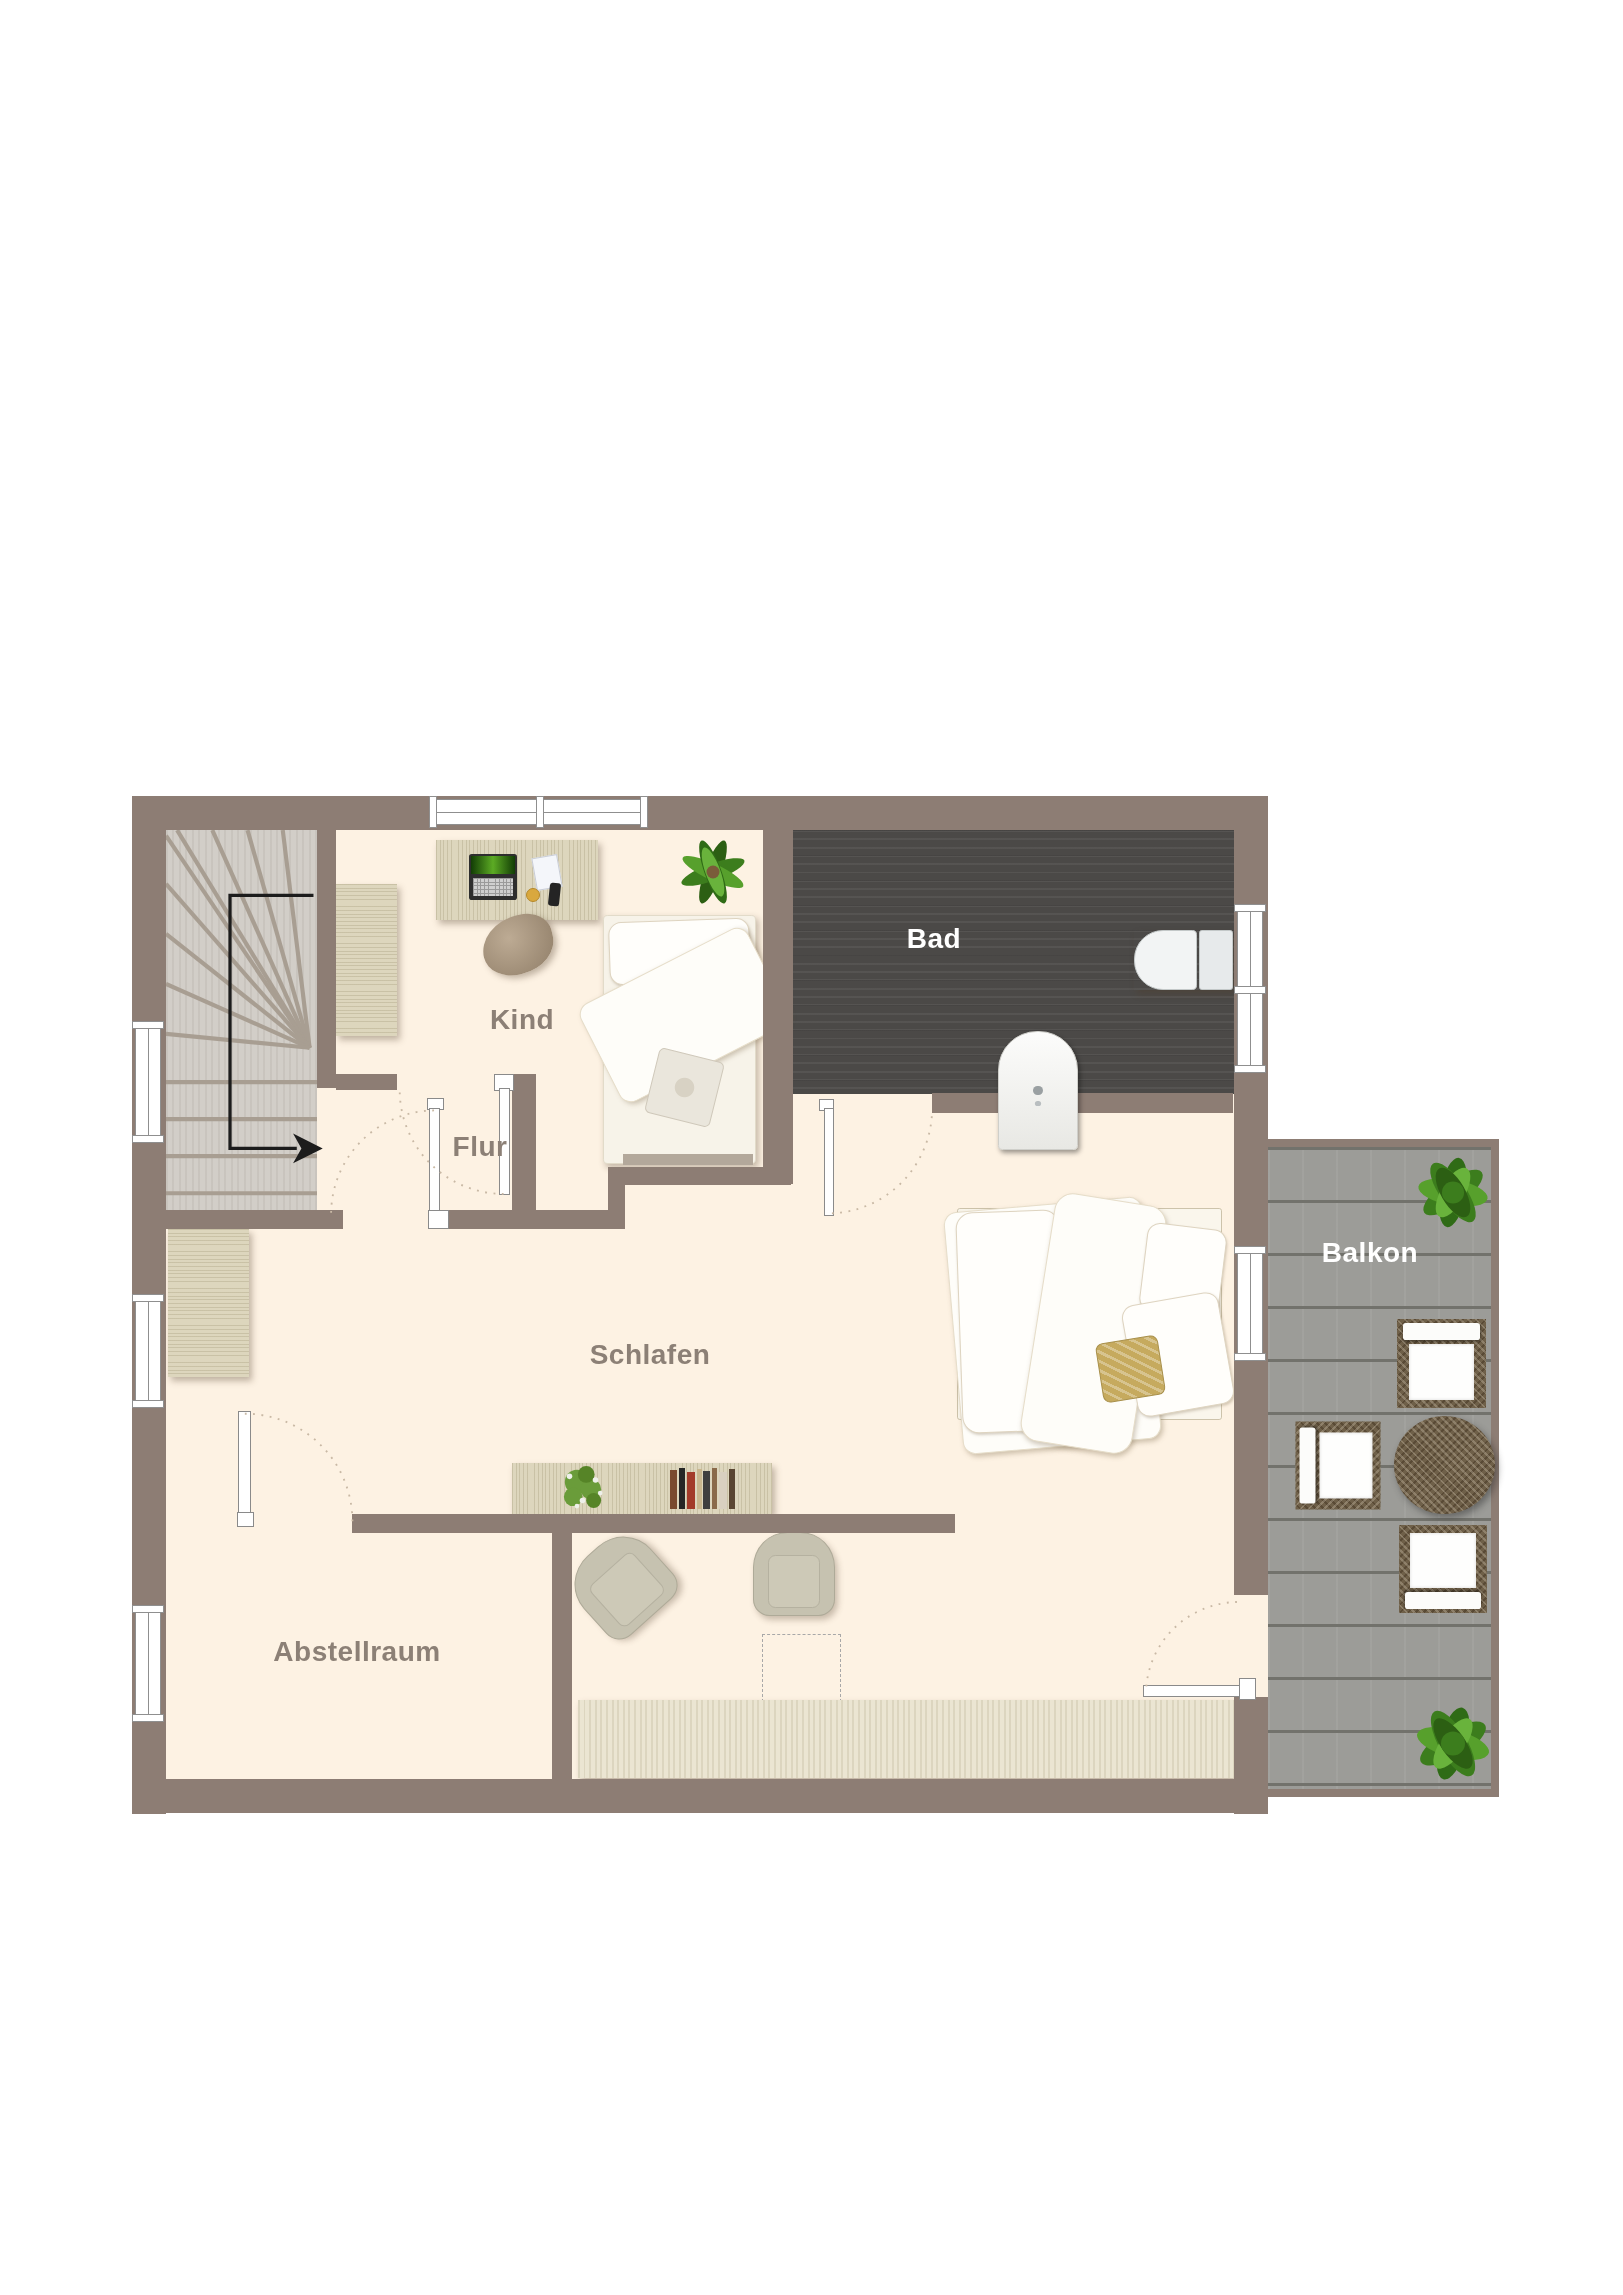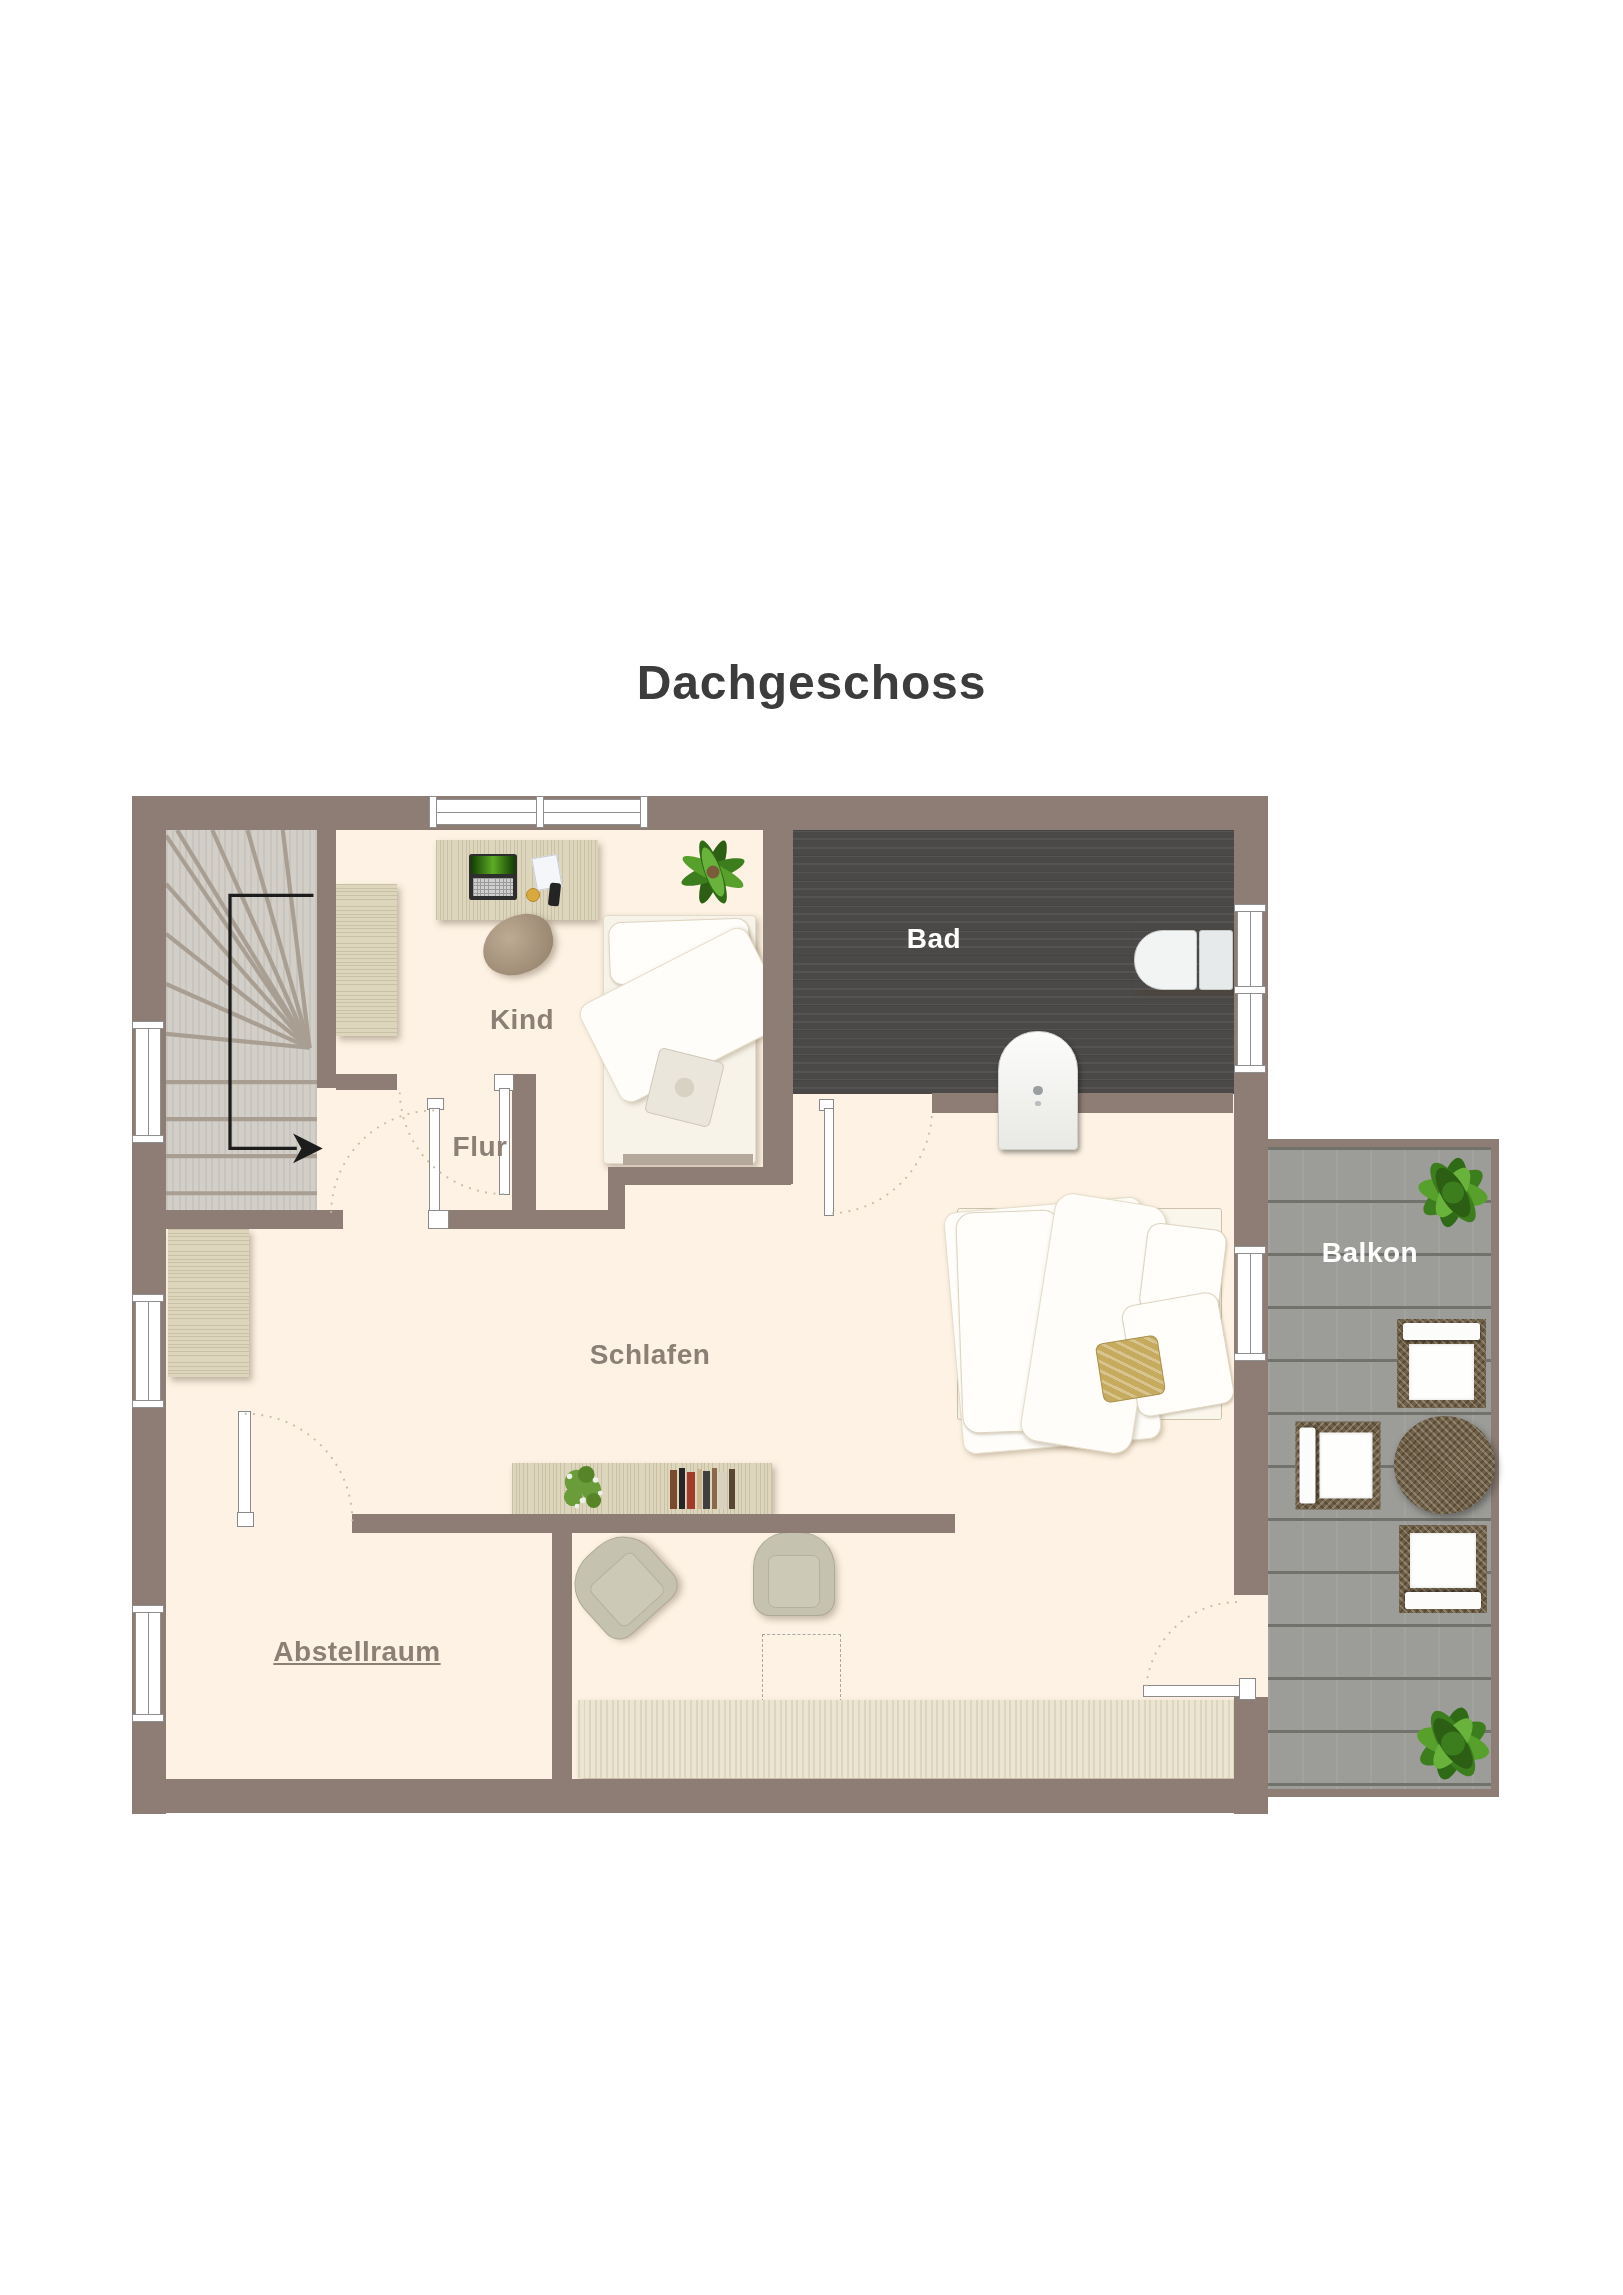--- a/index.html
+++ b/index.html
@@ -90,21 +90,20 @@
                        repeating-linear-gradient(180deg,#9a9a9a 0 0.9px,transparent 0.9px 3.7px);}
   .books{position:absolute;display:flex;align-items:flex-end;gap:1.9px;}
   .books i{display:block;}
   svg{display:block;}
 </style>
 </head>
 <body>
 
 <div id="page">
 
-  <div id="title">Dachgeschoss</div>
 
   <div class="floor" style="left:166px;top:830px;width:1068px;height:949px;"></div>
 
   <div class="stairfloor" style="left:166px;top:830px;width:151px;height:380px;">
     <svg width="151" height="380" viewBox="0 0 163 410">
       <g stroke="#a89e92" stroke-width="4.5" fill="none">
         <path d="M155 235 L12 0"></path>
           <path d="M155 235 L50 0"></path>
           <path d="M155 235 L88 0"></path>
           <path d="M155 235 L126 0"></path>
@@ -323,21 +322,21 @@
   <div class="leaf" style="left:238px;top:1411px;width:11px;height:109px;"></div>
   <div class="jamb" style="left:237px;top:1512px;width:15px;height:13px;"></div>
 
   <div class="leaf" style="left:1143px;top:1685px;width:96px;height:10.2px;"></div>
   <div class="jamb" style="left:1239px;top:1678px;width:15px;height:19.5px;"></div>
 
   <div class="room-label" style="left:522px;top:1020px;">Kind</div>
   <div class="room-label" style="left:480px;top:1147px;">Flur</div>
   <div class="room-label light" style="left:934px;top:939px;">Bad</div>
   <div class="room-label" style="left:650px;top:1355px;">Schlafen</div>
-  <div class="room-label" style="left:357px;top:1652px;text-decoration:underline;">Abstellraum</div>
+  <div class="room-label" style="left:357px;top:1652px;">Abstellraum</div>
 
   <svg class="abs" style="left:0;top:0;z-index:9;pointer-events:none;" width="1623" height="2296" viewBox="0 0 1750 2475">
     <path d="M338 965 L248 965 L248 1238 L320 1238" fill="none" stroke="#1c1c1c" stroke-width="3.5"></path>
     <polygon points="316,1222 348,1238 316,1254 325,1238" fill="#1c1c1c"></polygon>
     <g fill="none" stroke="#c9b9a5" stroke-width="2" stroke-dasharray="2 7">
       <path d="M897 1308 A 113 113 0 0 0 1005 1197"></path>
       <path d="M543 1287 A 112 112 0 0 1 431 1175"></path>
       <path d="M468 1197 A 112 112 0 0 0 357 1308"></path>
       <path d="M264 1524 A 116 116 0 0 1 380 1640"></path>
       <path d="M1236 1818 A 100 100 0 0 1 1334 1727"></path>

